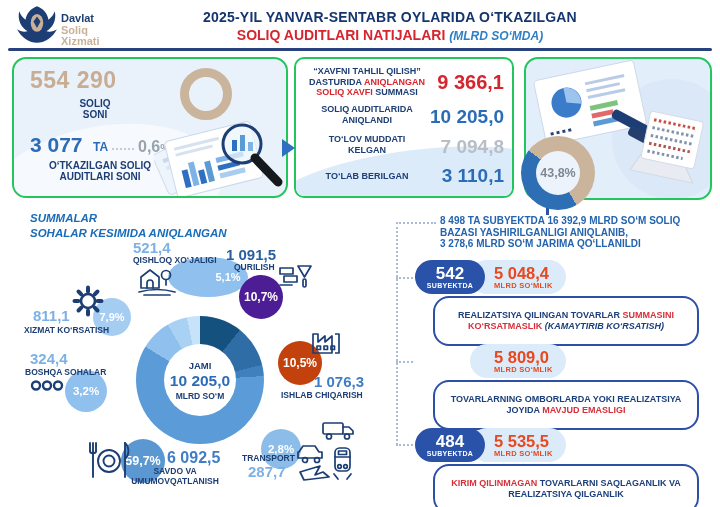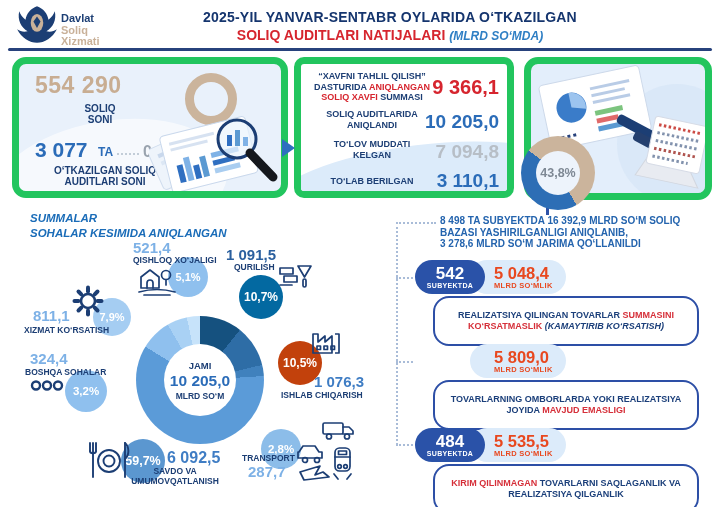--- a/index.html
+++ b/index.html
@@ -9,21 +9,21 @@
   
   .logo-icon{left:14px;top:4px;width:46px;height:44px;}
   .logo-text{left:61px;top:13px;font-size:11px;font-weight:800;line-height:11.5px;color:#1c3e74;}
   .logo-text .tan{color:#c9b199;}
   .title{left:170px;top:9px;width:440px;text-align:center;}
   .title-l1{font-size:14px;font-weight:800;color:#15356e;letter-spacing:.2px;}
   .title-l2{font-size:14px;font-weight:800;color:#d6252e;margin-top:2px;}
   .title-suffix{font-size:12px;font-weight:800;font-style:italic;color:#2f7fc4;}
   .divider{left:8px;right:8px;top:48px;height:3px;background:#27427c;border-radius:2px;}
   
-  .box{border:7px solid #22c55e;box-sizing:border-box;}
+  .box{border:2px solid #22c55e;box-sizing:border-box;}
   .box-left{left:12px;top:57px;width:276px;height:141px;background:#e9f1fb;border-radius:14px;overflow:hidden;}
   .box-left::after{content:'';position:absolute;left:-30px;bottom:-60px;width:240px;height:130px;
      background:#fff;opacity:.6;border-radius:50%;transform:rotate(-10deg);}
   .tp-count{left:16px;top:8px;font-size:23px;font-weight:800;color:#c8ad92;letter-spacing:.5px;z-index:2;}
   .tp-label{left:6px;top:39px;width:150px;text-align:center;font-size:10px;font-weight:800;
             color:#1c3e74;line-height:11px;z-index:2;}
   .tan-ring{left:166px;top:9px;width:52px;height:52px;border:9px solid #cbb49c;border-radius:50%;
             box-sizing:border-box;z-index:1;}
   .audit-count{left:16px;top:74px;font-size:21px;font-weight:800;color:#2b6cb8;z-index:2;}
   .audit-unit{left:79px;top:81px;font-size:12px;font-weight:800;color:#2b6cb8;z-index:2;}
@@ -59,21 +59,21 @@
   .donut-hole{left:28px;top:28px;right:28px;bottom:28px;background:#fff;border-radius:50%;
               display:flex;flex-direction:column;align-items:center;justify-content:center;}
   .donut-c1{font-size:9.5px;font-weight:800;color:#1c3e74;}
   .donut-c2{font-size:15.5px;font-weight:800;color:#2b6cb8;margin:1px 0;}
   .donut-c3{font-size:8.5px;font-weight:800;color:#1c3e74;}
   .badge{border-radius:50%;display:flex;align-items:center;justify-content:center;
          color:#fff;font-weight:800;z-index:1;}
   .sec-num{font-weight:800;z-index:2;}
   .sec-lab{font-size:8.5px;font-weight:800;color:#1c3e74;z-index:2;}
   .lblue{color:#7db1e6;} .mblue{color:#3f7dc4;} .dblue{color:#2a5f9e;}
-  .b-qishloq{left:168px;top:257px;width:40px;height:40px;font-size:11px;}
+  .b-qishloq{left:168px;top:257px;width:40px;height:40px;font-size:11px;padding-left:40px;}
   .b-qurilish{left:239px;top:275px;width:44px;height:44px;font-size:12px;}
   .b-xizmat{left:93px;top:298px;width:38px;height:38px;font-size:11px;}
   .b-boshqa{left:65px;top:370px;width:42px;height:42px;font-size:11.5px;}
   .b-savdo{left:121px;top:439px;width:44px;height:44px;font-size:12.5px;}
   .b-ishlab{left:278px;top:341px;width:44px;height:44px;font-size:12px;}
   .b-transport{left:261px;top:429px;width:40px;height:40px;font-size:11.5px;}
   .icon{z-index:3;}
   
   .bracket-v{left:396px;top:222px;height:223px;border-left:2px dotted #a9bcd8;}
   .bracket-h{border-top:2px dotted #a9bcd8;}
@@ -247,21 +247,21 @@
     <path d="M3 15 L12 8 L21 15 V26 H3 Z"></path>
     <path d="M9 26 v-5 a3 3 0 0 1 6 0 v5"></path>
     <circle cx="28" cy="13" r="4.5"></circle>
     <path d="M28 18 V23"></path>
     <path d="M1 30 Q19 25 37 30"></path>
     <path d="M6 33 H32"></path>
   </svg>
 
   <div class="abs sec-num dblue" style="left:226px;top:246px;font-size:15px;">1 091,5</div>
   <div class="abs sec-lab" style="left:234px;top:262px;">QURILISH</div>
-  <div class="abs badge b-qurilish" style="background-color: #0369a1;">10,7%</div>
+  <div class="abs badge b-qurilish" style="background-color: #4c1d95;">10,7%</div>
   <svg class="abs icon" style="left:278px;top:258px;" width="36" height="34" viewBox="0 0 36 34" fill="none" stroke="#1c3e74" stroke-width="1.7" stroke-linecap="round" stroke-linejoin="round">
     <rect x="2" y="10" width="13" height="6"></rect>
     <rect x="6" y="18" width="13" height="6"></rect>
     <path d="M2 27 h12"></path>
     <path d="M20 8 h13 l-6.5 11 Z"></path>
     <rect x="25" y="21" width="3" height="8" rx="1.5"></rect>
   </svg>
 
   <svg class="abs icon" style="left:70px;top:283px;" width="36" height="36" viewBox="0 0 36 36" fill="none" stroke="#1c3e74" stroke-linecap="round">
     <circle cx="18" cy="18" r="7" stroke-width="2.6"></circle>

